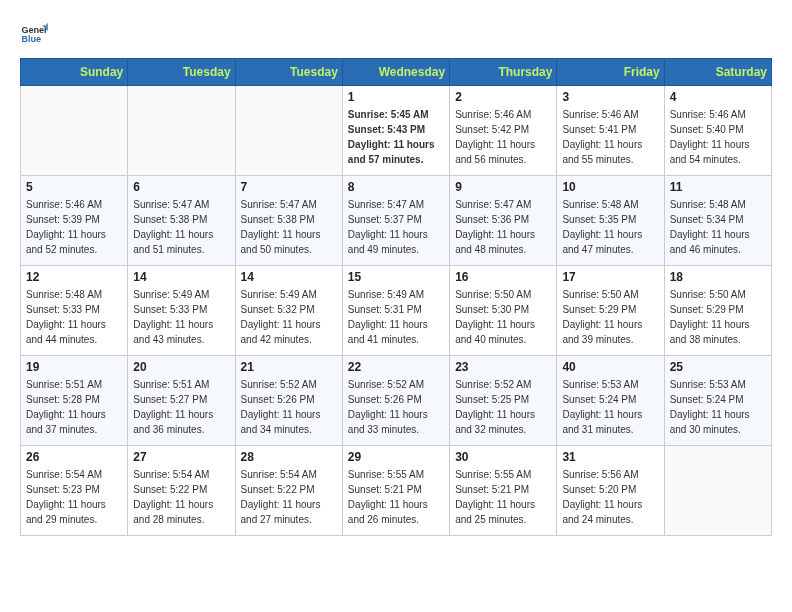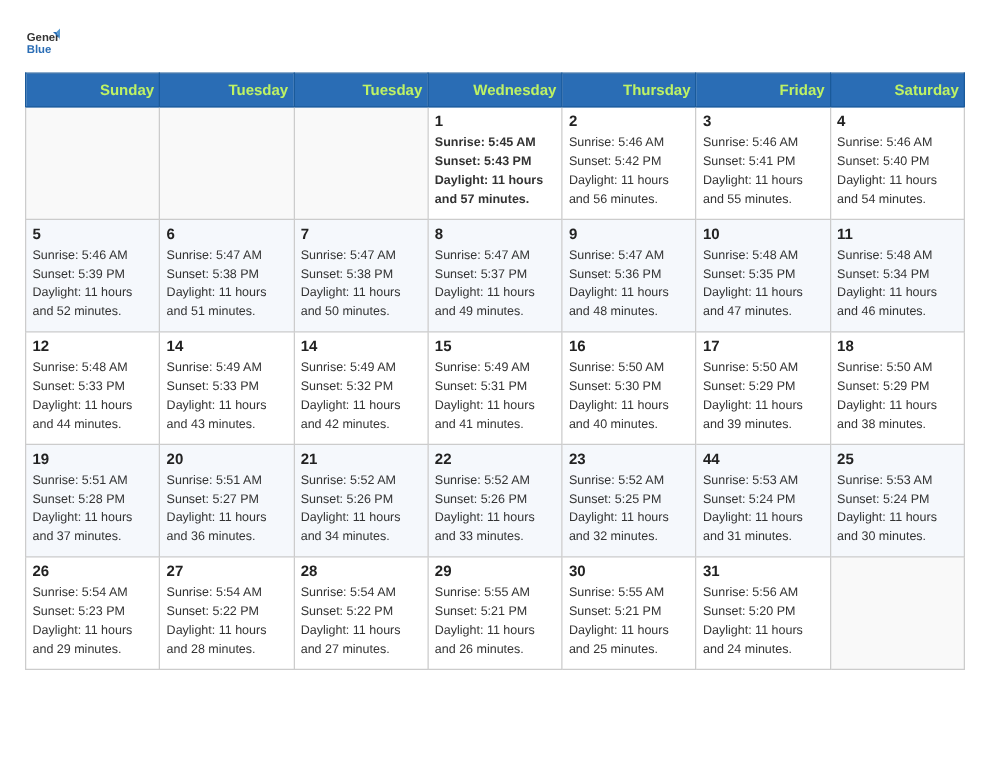--- a/index.html
+++ b/index.html
@@ -275,21 +275,21 @@
 and 33 minutes.</div>
         </td>
         <td>
           <span class="day-number">23</span>
           <div class="day-info" style="white-space: pre-line;">Sunrise: 5:52 AM
 Sunset: 5:25 PM
 Daylight: 11 hours
 and 32 minutes.</div>
         </td>
         <td>
-          <span class="day-number">44</span>
+          <span class="day-number">40</span>
           <div class="day-info" style="white-space: pre-line;">Sunrise: 5:53 AM
 Sunset: 5:24 PM
 Daylight: 11 hours
 and 31 minutes.</div>
         </td>
         <td>
           <span class="day-number">25</span>
           <div class="day-info" style="white-space: pre-line;">Sunrise: 5:53 AM
 Sunset: 5:24 PM
 Daylight: 11 hours

